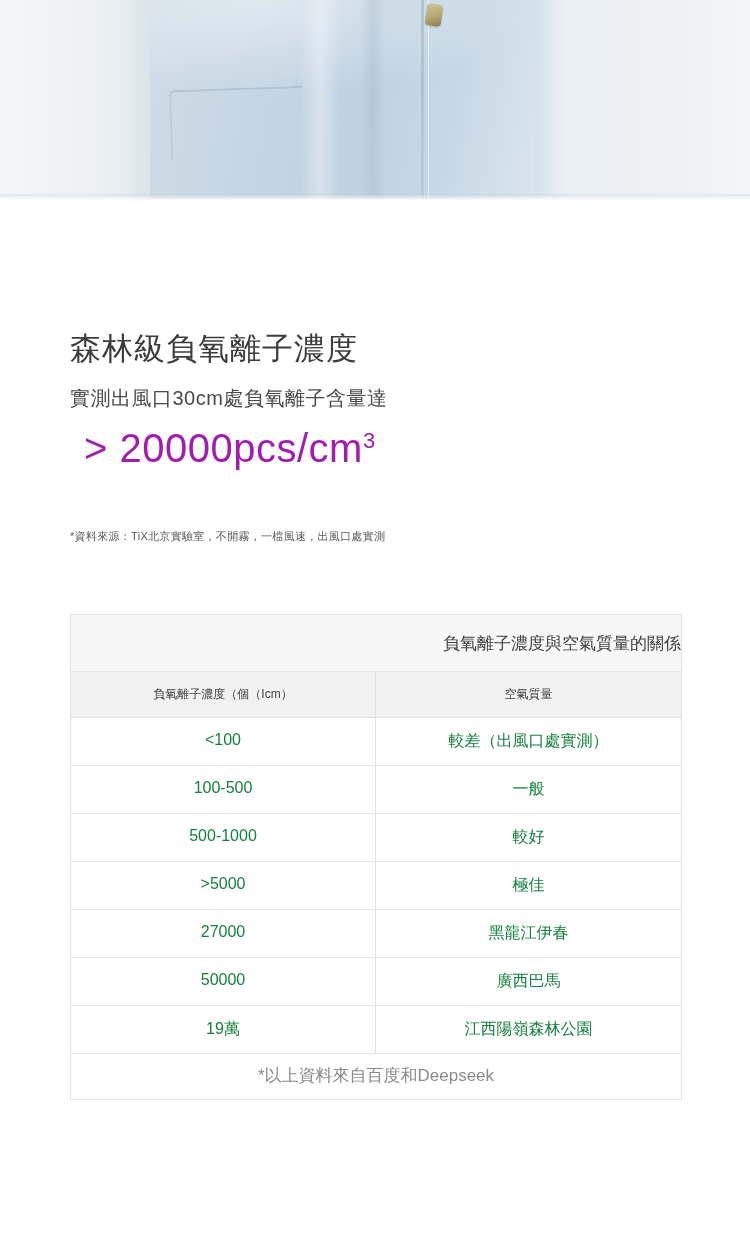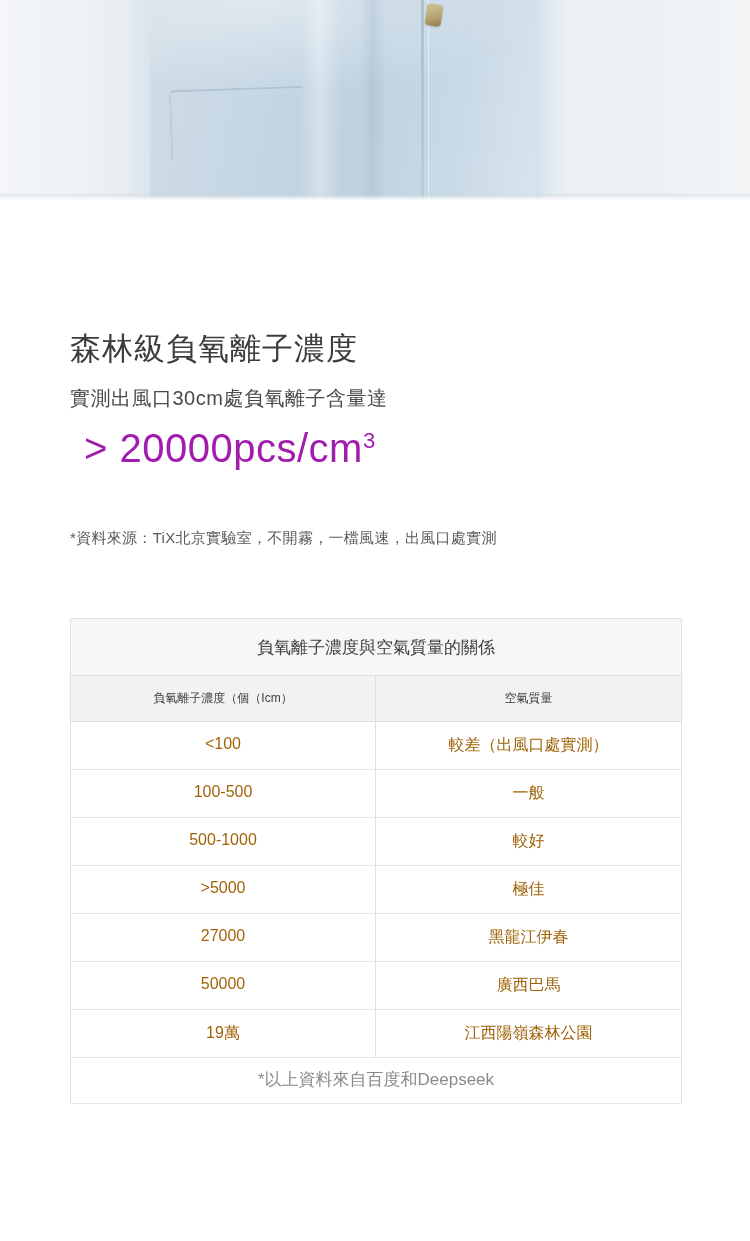--- a/index.html
+++ b/index.html
@@ -162,35 +162,35 @@
     color: #a21caf;
     font-weight: 400;
     letter-spacing: 0.5px;
   }
   .bignum sup {
     font-size: 22px;
     vertical-align: super;
   }
   .source-note {
     margin-top: 58px;
-    font-size: 15px;
+    font-size: 11px;
     color: #5a5a5a;
     letter-spacing: 0.3px;
   }
 
   
   .table-wrap {
     margin: 70px 70px 0 70px;
     width: 610px;
     border: 1px solid #e3e3e3;
     border-bottom: none;
     background: #fff;
   }
   .tbl-title {
-    text-align: center;
+    text-align: right;
     font-size: 17px;
     color: #3f3f3f;
     padding: 17px 0 16px 0;
     background: #f7f7f7;
     border-bottom: 1px solid #e3e3e3;
   }
   .tbl-head {
     display: flex;
     background: #f2f2f2;
     border-bottom: 1px solid #e0e0e0;
@@ -202,21 +202,21 @@
     padding: 14px 0;
   }
   .col-a { width: 304px; border-right: 1px solid #e0e0e0; }
   .col-b { width: 305px; }
   .tbl-row {
     display: flex;
     border-bottom: 1px solid #e6e6e6;
   }
   .tbl-row div {
     font-size: 16px;
-    color: #a16207;
+    color: #15803d;
     text-align: center;
     padding: 13px 0;
   }
   .tbl-foot {
     text-align: center;
     font-size: 17px;
     color: #8a8a8a;
     padding: 10px 0 12px 0;
     border-bottom: 1px solid #e6e6e6;
     background: #fff;

